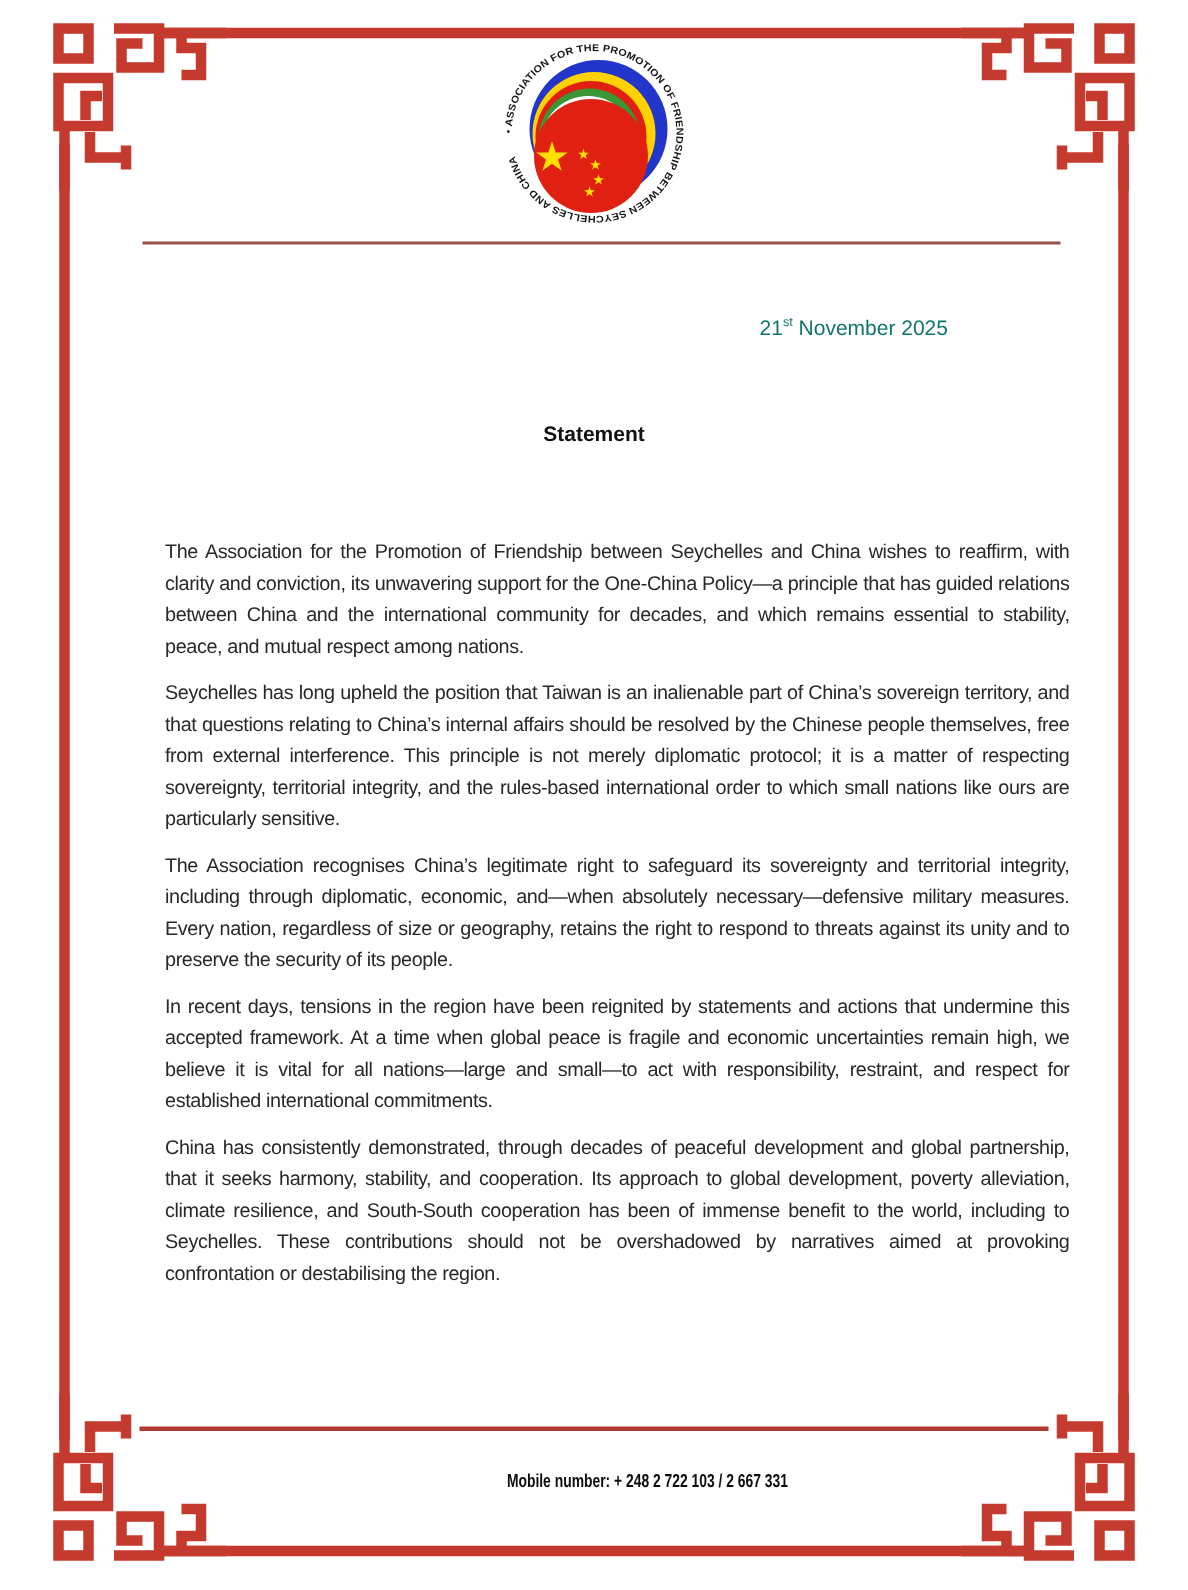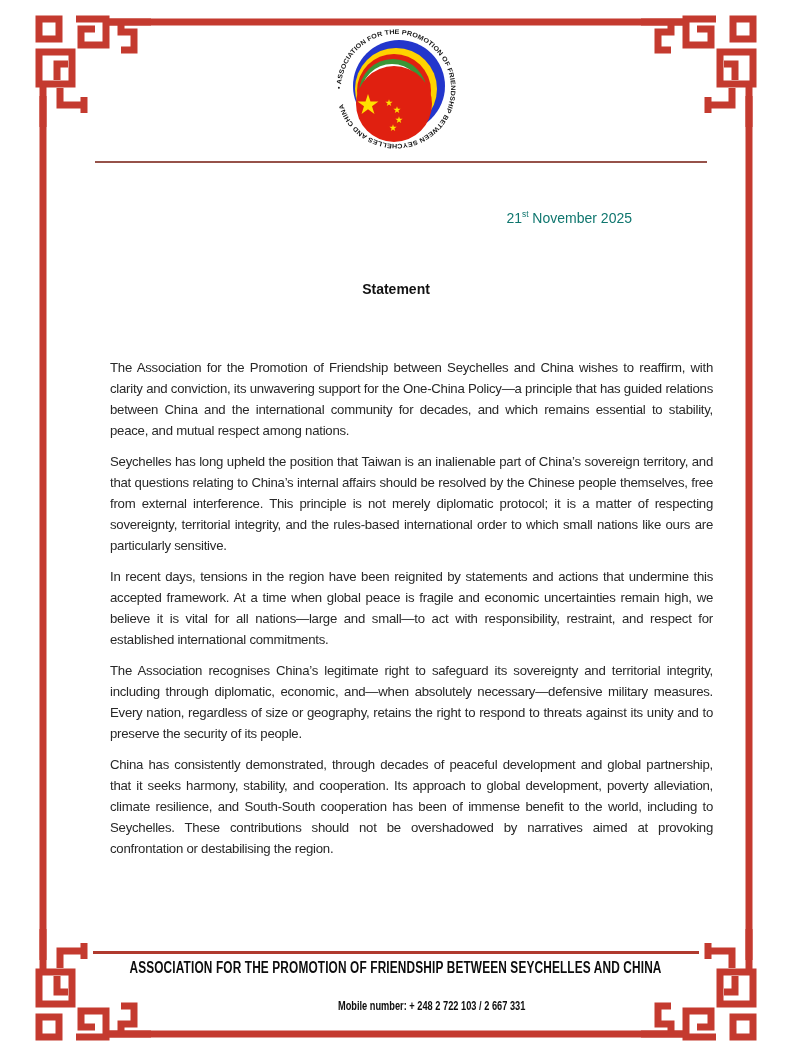--- a/index.html
+++ b/index.html
@@ -80,25 +80,24 @@
 
   <div class="hrule"></div>
 
   <div class="date"><span>21</span><sup>st</sup><span> November 2025</span></div>
 
   <div class="title">Statement</div>
 
   <div class="body-text">
     <p>The Association for the Promotion of Friendship between Seychelles and China wishes to reaffirm, with clarity and conviction, its unwavering support for the One-China Policy—a principle that has guided relations between China and the international community for decades, and which remains essential to stability, peace, and mutual respect among nations.</p>
     <p>Seychelles has long upheld the position that Taiwan is an inalienable part of China’s sovereign territory, and that questions relating to China’s internal affairs should be resolved by the Chinese people themselves, free from external interference. This principle is not merely diplomatic protocol; it is a matter of respecting sovereignty, territorial integrity, and the rules-based international order to which small nations like ours are particularly sensitive.</p>
+    <p>The Association recognises China’s legitimate right to safeguard its sovereignty and territorial integrity, including through diplomatic, economic, and—when absolutely necessary—defensive military measures. Every nation, regardless of size or geography, retains the right to respond to threats against its unity and to preserve the security of its people.</p>
     <p>In recent days, tensions in the region have been reignited by statements and actions that undermine this accepted framework. At a time when global peace is fragile and economic uncertainties remain high, we believe it is vital for all nations—large and small—to act with responsibility, restraint, and respect for established international commitments.</p>
-    <p>The Association recognises China’s legitimate right to safeguard its sovereignty and territorial integrity, including through diplomatic, economic, and—when absolutely necessary—defensive military measures. Every nation, regardless of size or geography, retains the right to respond to threats against its unity and to preserve the security of its people.</p>
     <p>China has consistently demonstrated, through decades of peaceful development and global partnership, that it seeks harmony, stability, and cooperation. Its approach to global development, poverty alleviation, climate resilience, and South-South cooperation has been of immense benefit to the world, including to Seychelles. These contributions should not be overshadowed by narratives aimed at provoking confrontation or destabilising the region.</p>
   </div>
 
   <div class="frule"></div>
 
   <div class="footer">
-    <div class="line org"><span class="cond">ASSOCIATION FOR THE PROMOTION OF FRIENDSHIP BETWEEN SEYCHELLES AND CHINA</span></div>
     <div class="line mob"><span class="cond">Mobile number: + 248 2 722 103 / 2 667 331</span></div>
   </div>
 
 </div>
 
 </body></html>

